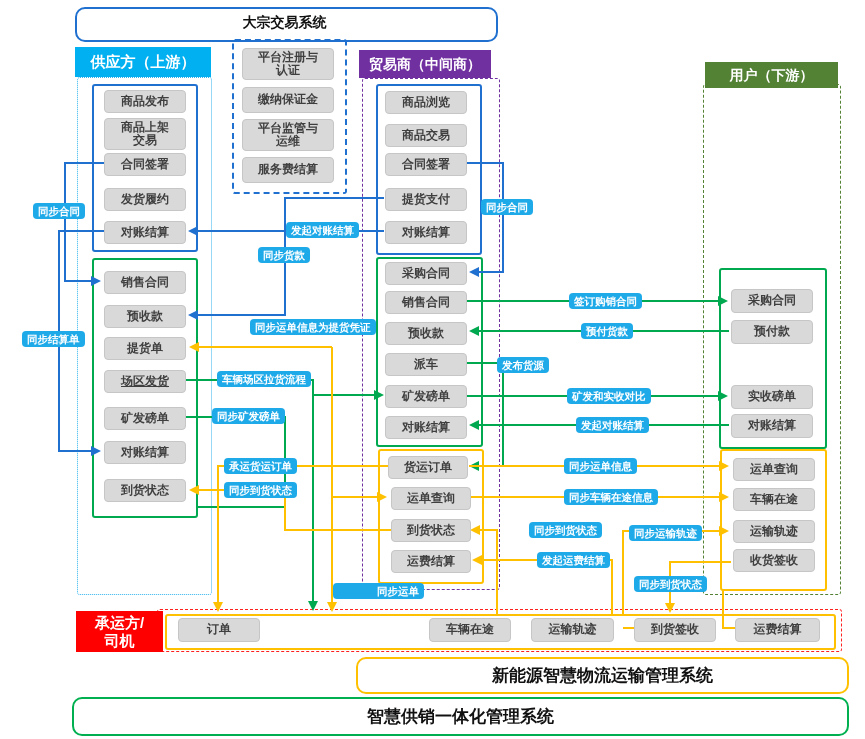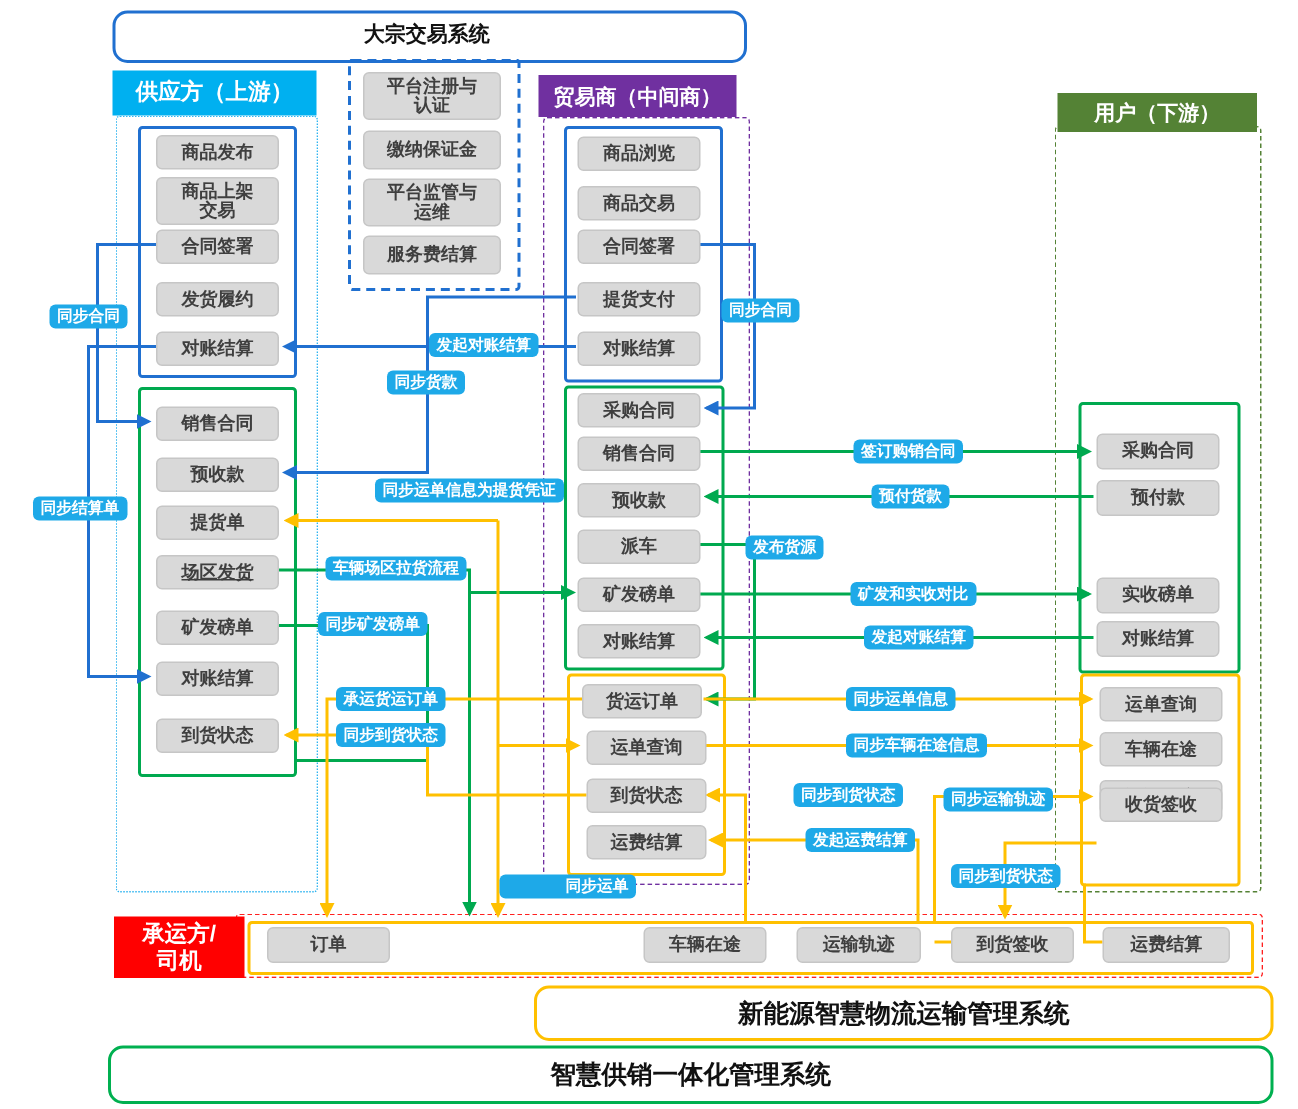--- a/index.html
+++ b/index.html
@@ -131,21 +131,21 @@
   <div class="node" style="left:391px;top:550px;width:78px;height:21px;">运费结算</div>
 
   <div class="node" style="left:731px;top:289px;width:80px;height:22px;">采购合同</div>
   <div class="node" style="left:731px;top:320px;width:80px;height:22px;">预付款</div>
   <div class="node" style="left:731px;top:385px;width:80px;height:22px;">实收磅单</div>
   <div class="node" style="left:731px;top:414px;width:80px;height:22px;">对账结算</div>
 
   <div class="node" style="left:733px;top:458px;width:80px;height:21px;">运单查询</div>
   <div class="node" style="left:733px;top:488px;width:80px;height:21px;">车辆在途</div>
   <div class="node" style="left:733px;top:520px;width:80px;height:21px;">运输轨迹</div>
-  <div class="node" style="left:733px;top:525px;width:80px;height:21px;text-align:center;">收货签收</div>
+  <div class="node" style="left:733px;top:549px;width:80px;height:21px;text-align:center;">收货签收</div>
 
   <div class="node" style="left:178px;top:618px;width:80px;height:22px;">订单</div>
   <div class="node" style="left:429px;top:618px;width:80px;height:22px;">车辆在途</div>
   <div class="node" style="left:531px;top:618px;width:81px;height:22px;">运输轨迹</div>
   <div class="node" style="left:634px;top:618px;width:80px;height:22px;">到货签收</div>
   <div class="node" style="left:735px;top:618px;width:83px;height:22px;">运费结算</div>
 
   <div class="pill" style="left:33px;top:203px;">同步合同</div>
   <div class="pill" style="left:22px;top:331px;">同步结算单</div>
   <div class="pill" style="left:286px;top:222px;">发起对账结算</div>

